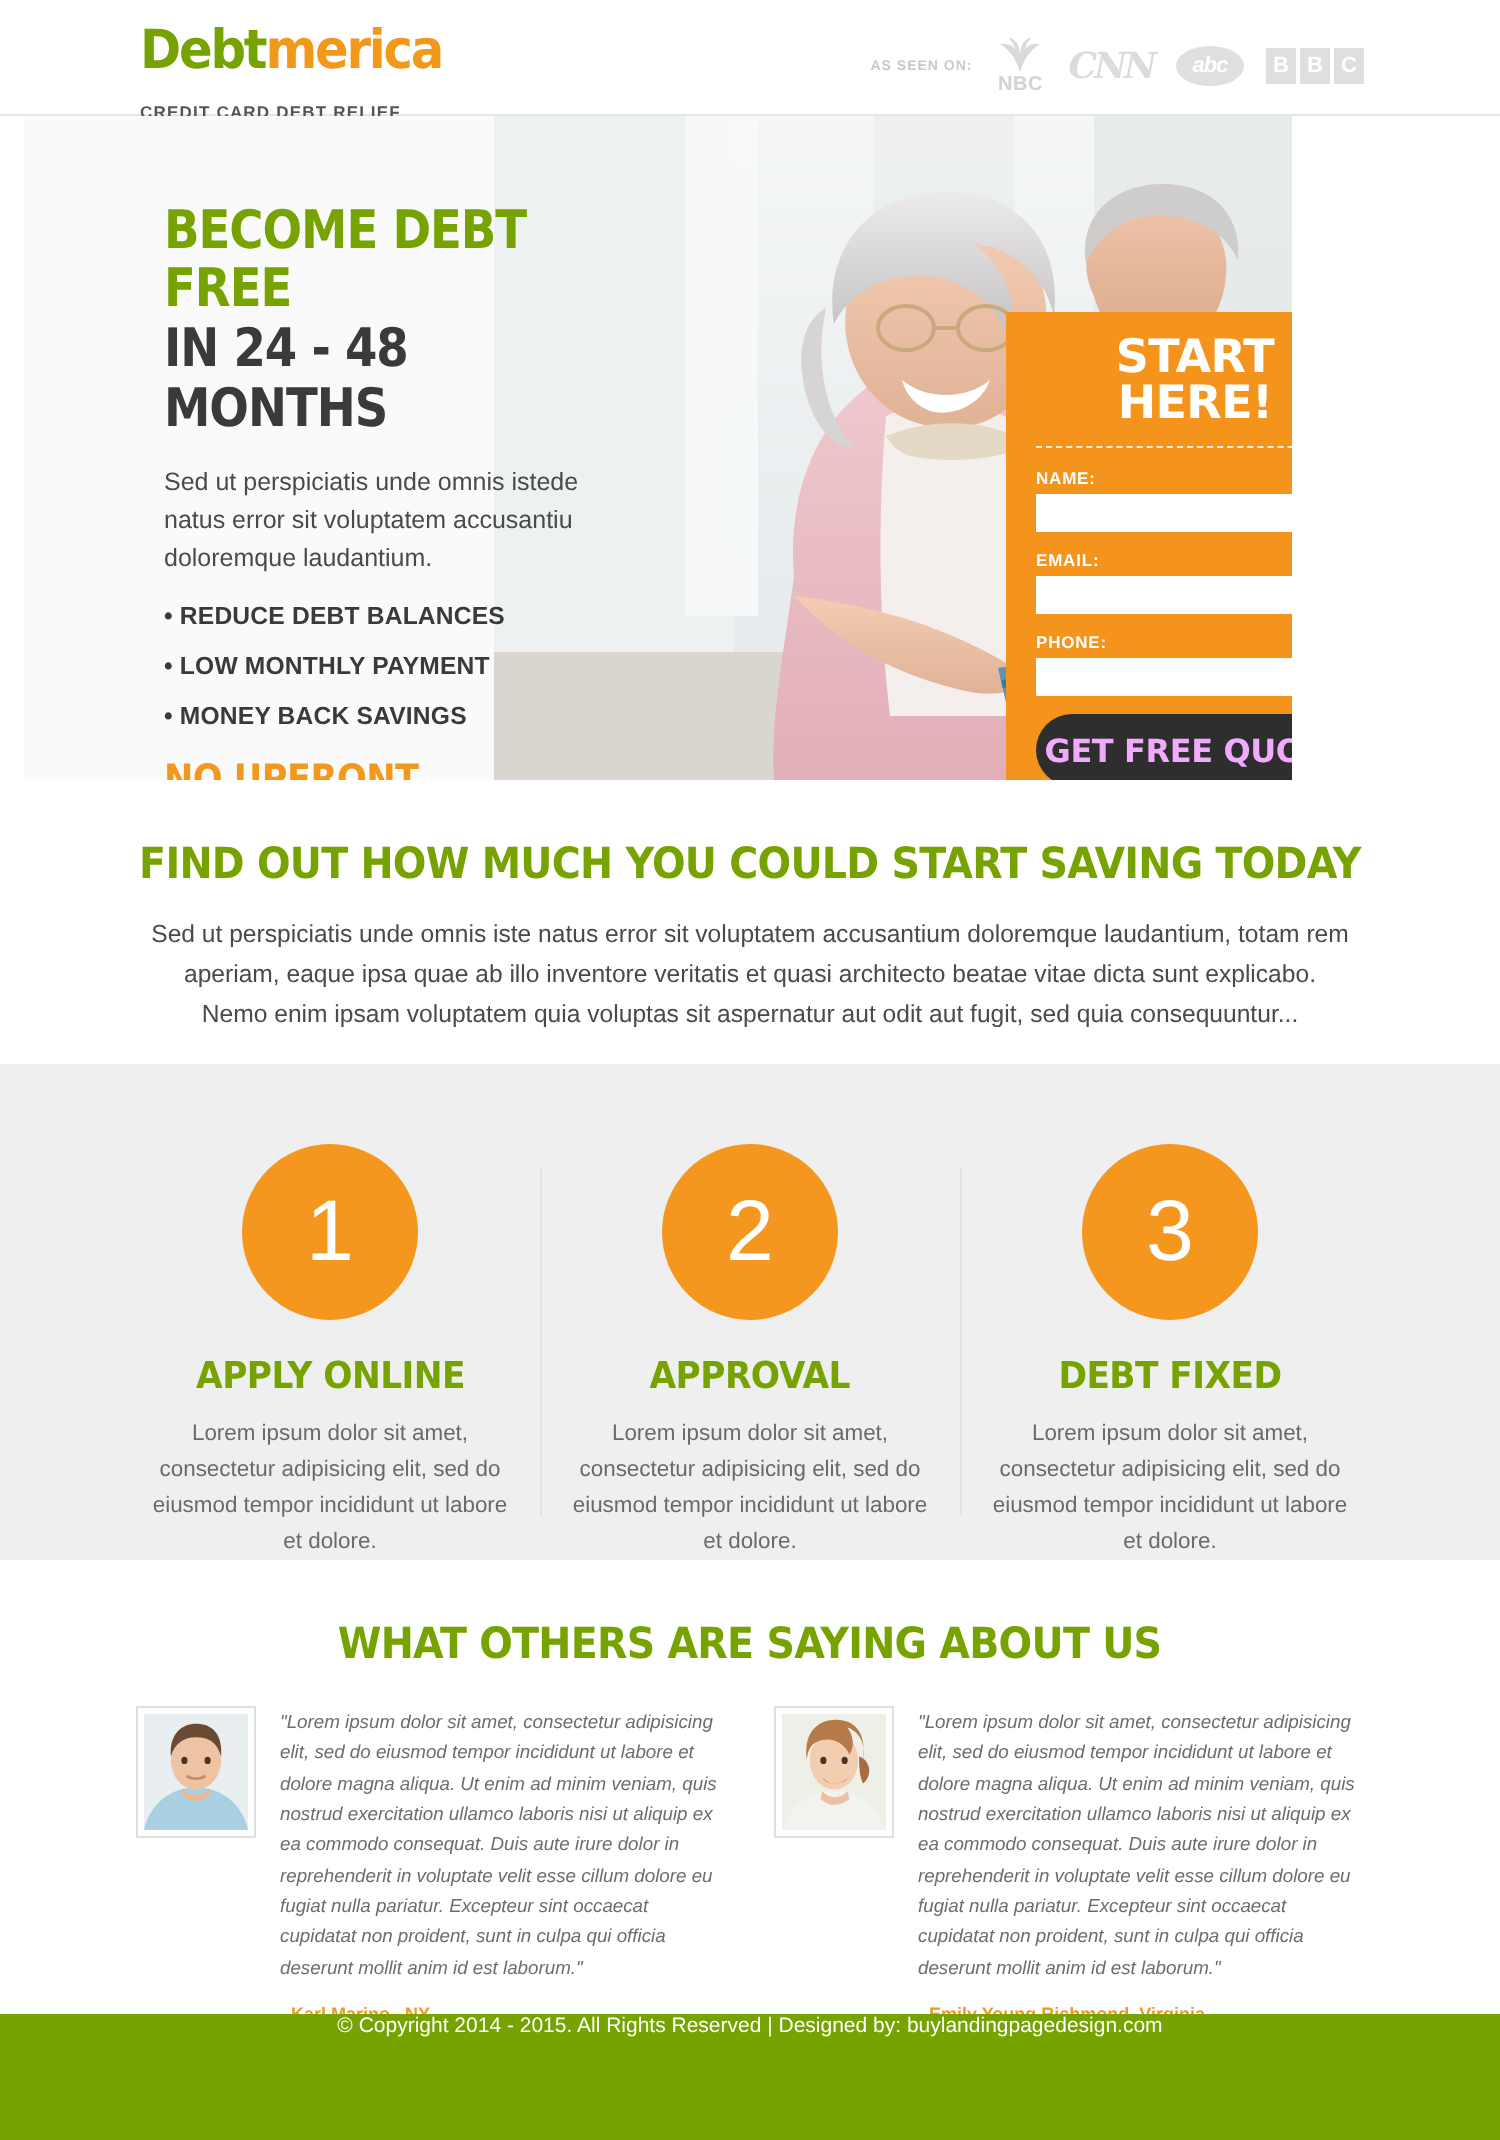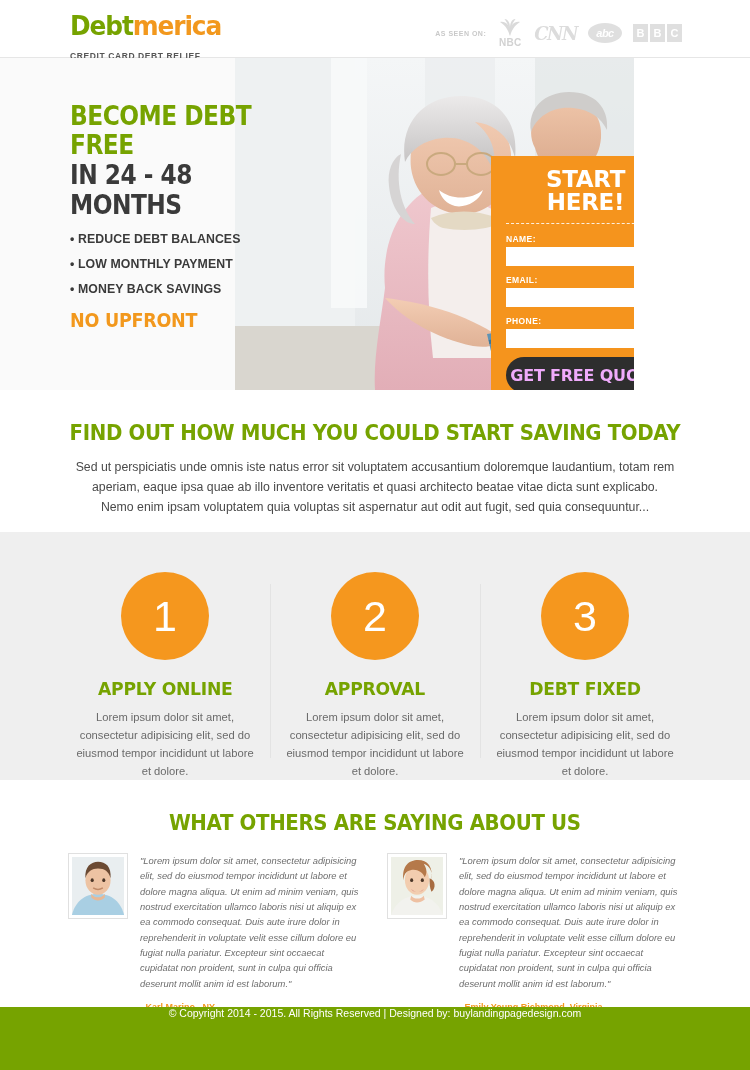--- a/index.html
+++ b/index.html
@@ -41,21 +41,21 @@
   }
   .bbc-wrap { display:flex; gap:2px; }
   .bbc-box {
     width:15px; height:18px; background:#dfdfdf; color:#fff;
     font-size:11px; font-weight:bold; display:flex;
     align-items:center; justify-content:center;
   }
 
   
   .hero {
-    position:absolute; left:0; top:58px; width:634px; height:332px;
+    position:absolute; left:12px; top:58px; width:634px; height:332px;
     background:#fafafa; overflow:hidden;
   }
   .hero-photo {
     position:absolute; left:235px; top:0; width:445px; height:332px;
     overflow:hidden;
   }
   .hero-left { position:absolute; left:70px; top:44px; width:260px; }
   .h-line1 {
     font-family:"DejaVu Sans", sans-serif;
     font-size:26.5px; font-weight:bold; color:#76a300;
@@ -299,20 +299,21 @@
 
         <path d="M252 276 L304 268 L310 294 L258 302 Z" fill="#5e93b4"></path>
         <path d="M254 284 L306 276" stroke="#3f7698" stroke-width="4"></path>
         <path d="M292 272 C302 268 314 272 316 280 C310 276 300 274 292 272 Z" fill="#7fb0cc"></path>
       </svg>
     </div>
 
     <div class="hero-left">
       <div class="h-line1">BECOME DEBT FREE</div>
       <div class="h-line2">IN 24 - 48 MONTHS</div>
+      <div class="hero-sub">Sed ut perspiciatis unde omnis istede natus error sit voluptatem accusantiu doloremque laudantium.</div>
       <ul class="hero-bullets">
         <li>REDUCE DEBT BALANCES</li>
         <li>LOW MONTHLY PAYMENT</li>
         <li>MONEY BACK SAVINGS</li>
       </ul>
       <div class="hero-nofees">
         <div>NO UPFRONT</div>
 
       </div>
     </div>

